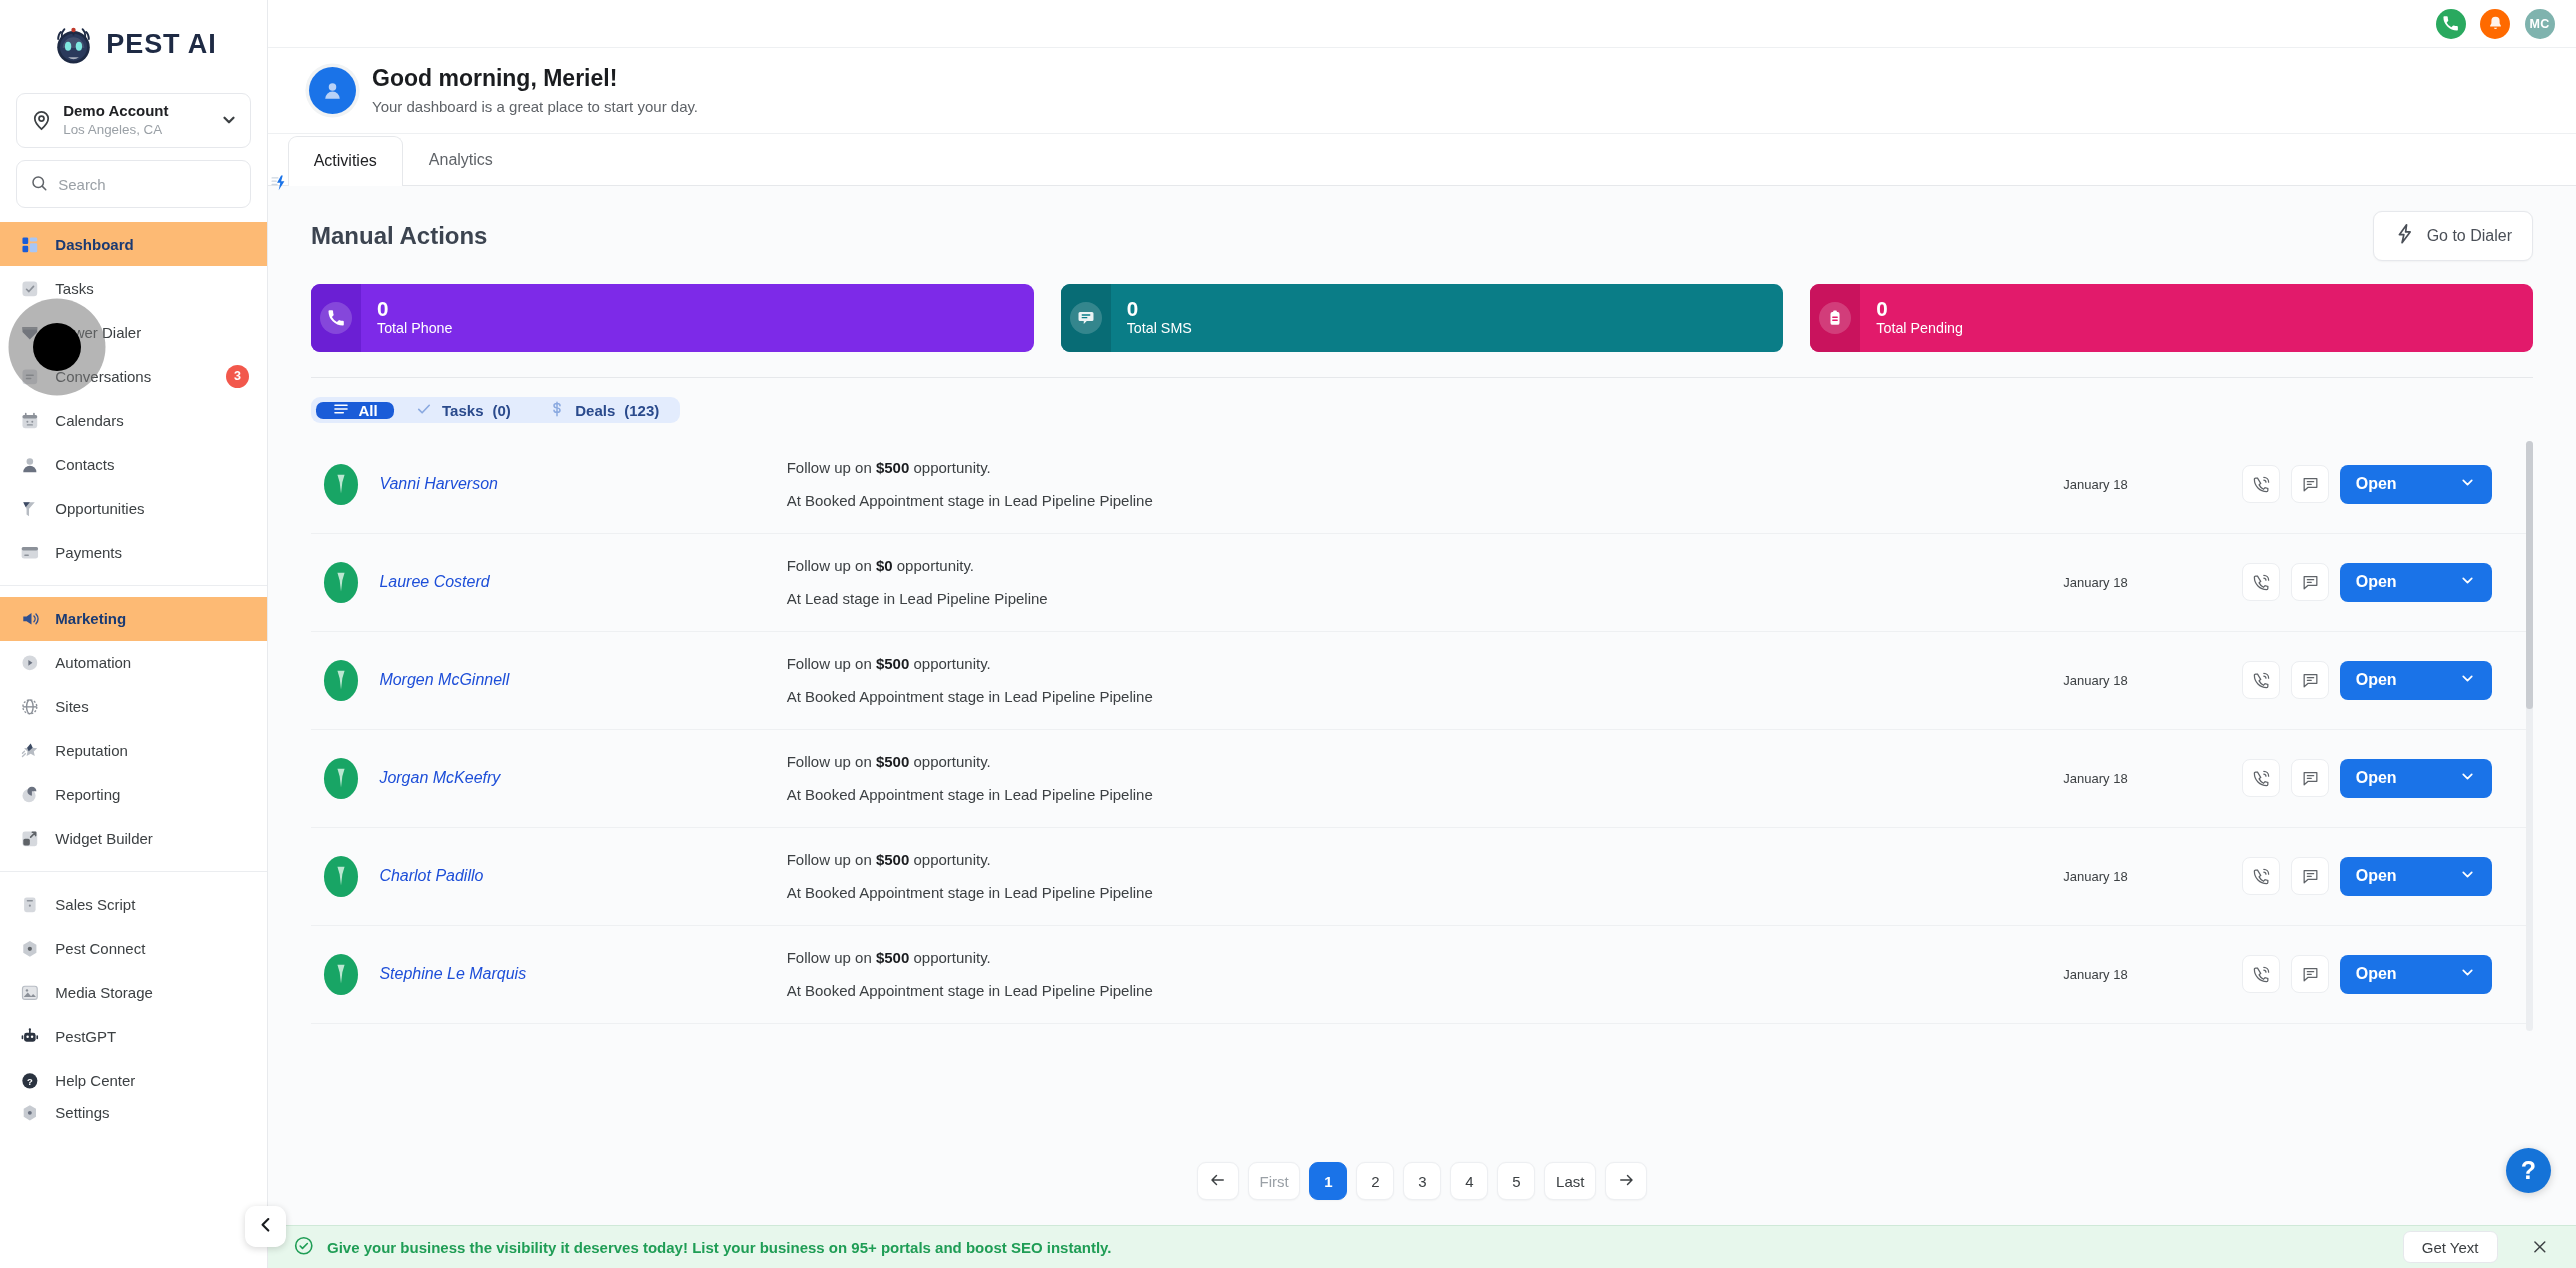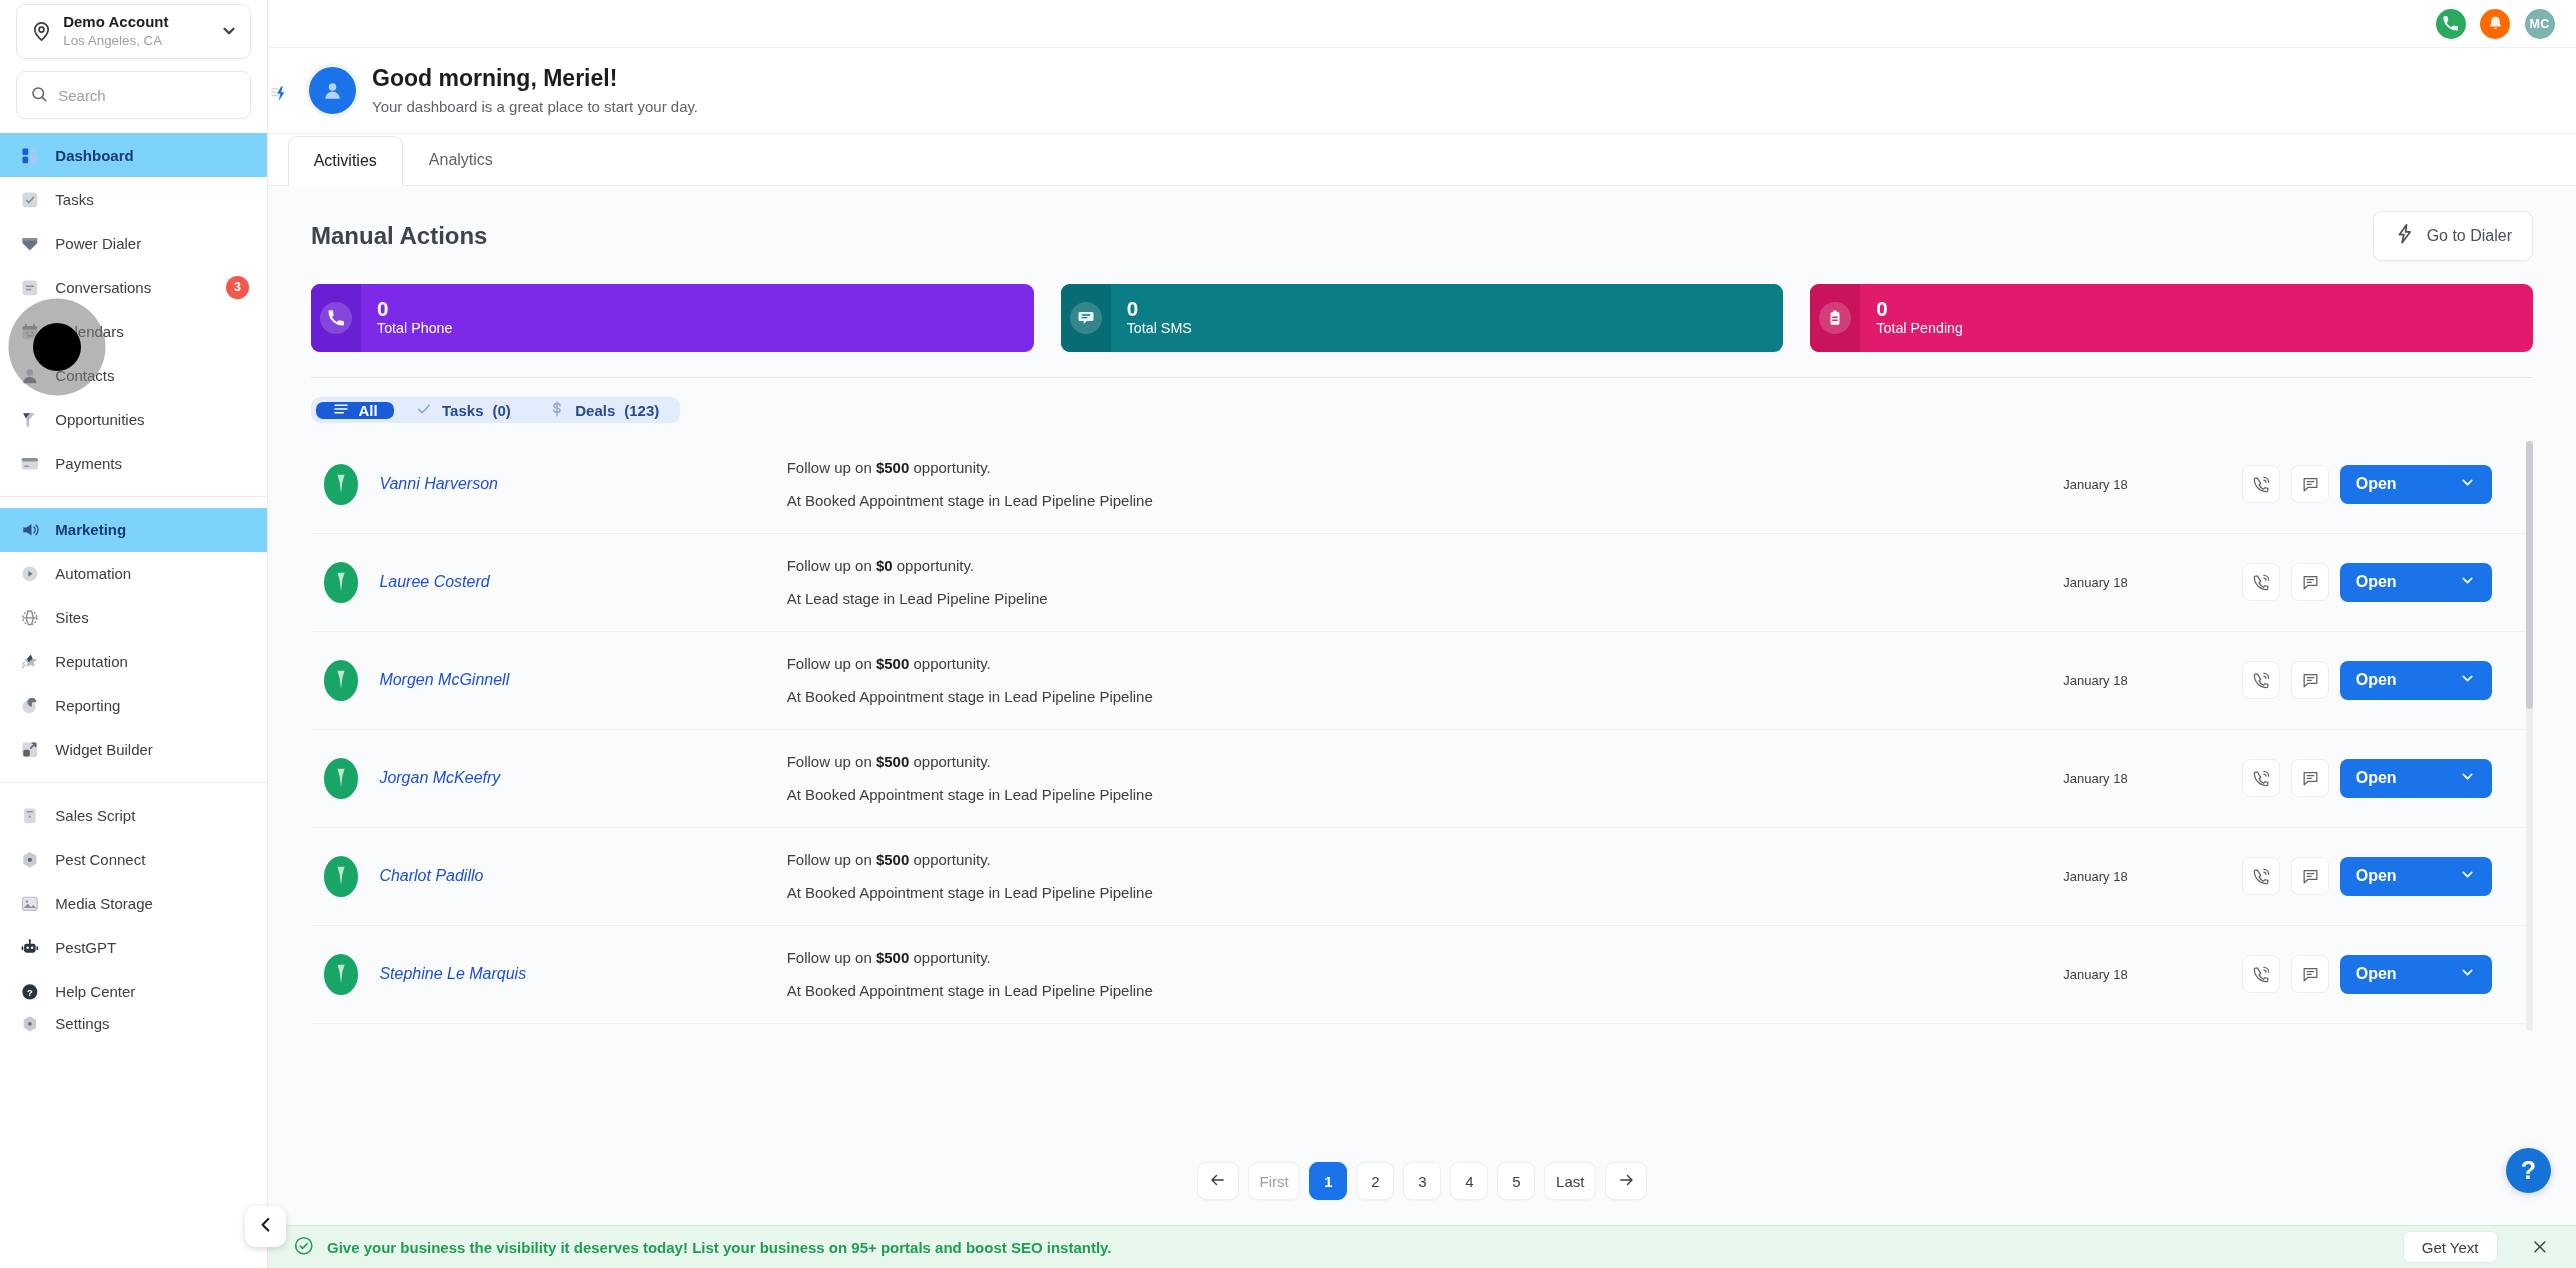--- a/index.html
+++ b/index.html
@@ -42,21 +42,21 @@
   .search-box input::placeholder { color: #9aa0a6; }
 
   .nav { margin-top: 14.3px; display: flex; flex-direction: column; }
   .nav-sep { height: 0.9px; background: #ebedf0; margin: 10.7px 0; }
   .nav-item {
     height: 44px; display: flex; align-items: center; gap: 14.3px;
     padding: 0 18px 0 18px; cursor: pointer; position: relative;
   }
   .nav-item .ico { width: 23px; height: 23px; flex-shrink: 0; display: flex; align-items: center; justify-content: center; }
   .nav-item .lbl { font-size: 15px; color: #3c4043; white-space: nowrap; }
-  .nav-item.active { background: #7dd3fc; }
+  .nav-item.active { background: #fdba74; }
   .nav-item.active .lbl { color: #1a3a73; font-weight: 600; }
   .badge {
     margin-left: auto; background: #f2584c; color: #fff; font-size: 12.5px; font-weight: 600;
     width: 23px; height: 23px; border-radius: 50%; display: flex; align-items: center; justify-content: center;
   }
   .settings-row { margin-top: auto; padding-bottom: 25px; }
 
   .collapse-btn {
     position: absolute; left: 245px; top: 1206px; width: 41px; height: 41px;
     background: #fff; border-radius: 10.7px 10.7px 10.7px 10.7px; box-shadow: 0 1.8px 7.2px rgba(0,0,0,.16);
@@ -196,20 +196,37 @@
     background: #000; transform: translate(-50%,-50%); pointer-events: none; z-index: 61;
   }
 </style>
 </head>
 <body>
 
 <div class="app">
 
   <aside class="sidebar">
 
+    <div class="brand">
+      <span class="brand-logo">
+        <svg viewBox="0 0 52 52" width="47" height="47">
+          <circle cx="26" cy="29" r="18" fill="#1e2a44"></circle>
+          <circle cx="26" cy="29" r="15" fill="#2b3a5c"></circle>
+          <path d="M14 30a12 12 0 0 1 24 0z" fill="#fff" opacity=".12"></path>
+          <ellipse cx="20" cy="28" rx="3.5" ry="5" fill="#7fe8e0"></ellipse>
+          <ellipse cx="32" cy="28" rx="3.5" ry="5" fill="#7fe8e0"></ellipse>
+          <path d="M20 40h12a10 10 0 0 1-12 0z" fill="#fff" opacity=".6"></path>
+          <path d="M26 11v5" stroke="#1e2a44" stroke-width="2"></path>
+          <circle cx="26" cy="10" r="2.4" fill="#c0392b"></circle>
+          <path d="M12 12c-2 2-3 5-3 8M16 9c-2 2-3 5-3 8" stroke="#1e2a44" stroke-width="2" fill="none" stroke-linecap="round"></path>
+          <path d="M40 12c2 2 3 5 3 8M36 9c2 2 3 5 3 8" stroke="#1e2a44" stroke-width="2" fill="none" stroke-linecap="round"></path>
+        </svg>
+      </span>
+      <span class="brand-text">PEST AI</span>
+    </div>
 
     <div class="account-box">
       <span class="account-pin">
         <svg viewBox="0 0 24 24" width="23" height="23" fill="none" stroke="#3c4043" stroke-width="1.8">
           <path d="M12 21s7-6.2 7-11a7 7 0 1 0-14 0c0 4.8 7 11 7 11z"></path>
           <circle cx="12" cy="10" r="2.6"></circle>
         </svg>
       </span>
       <span class="account-info">
         <span class="account-name" style="display:block">Demo Account</span>

